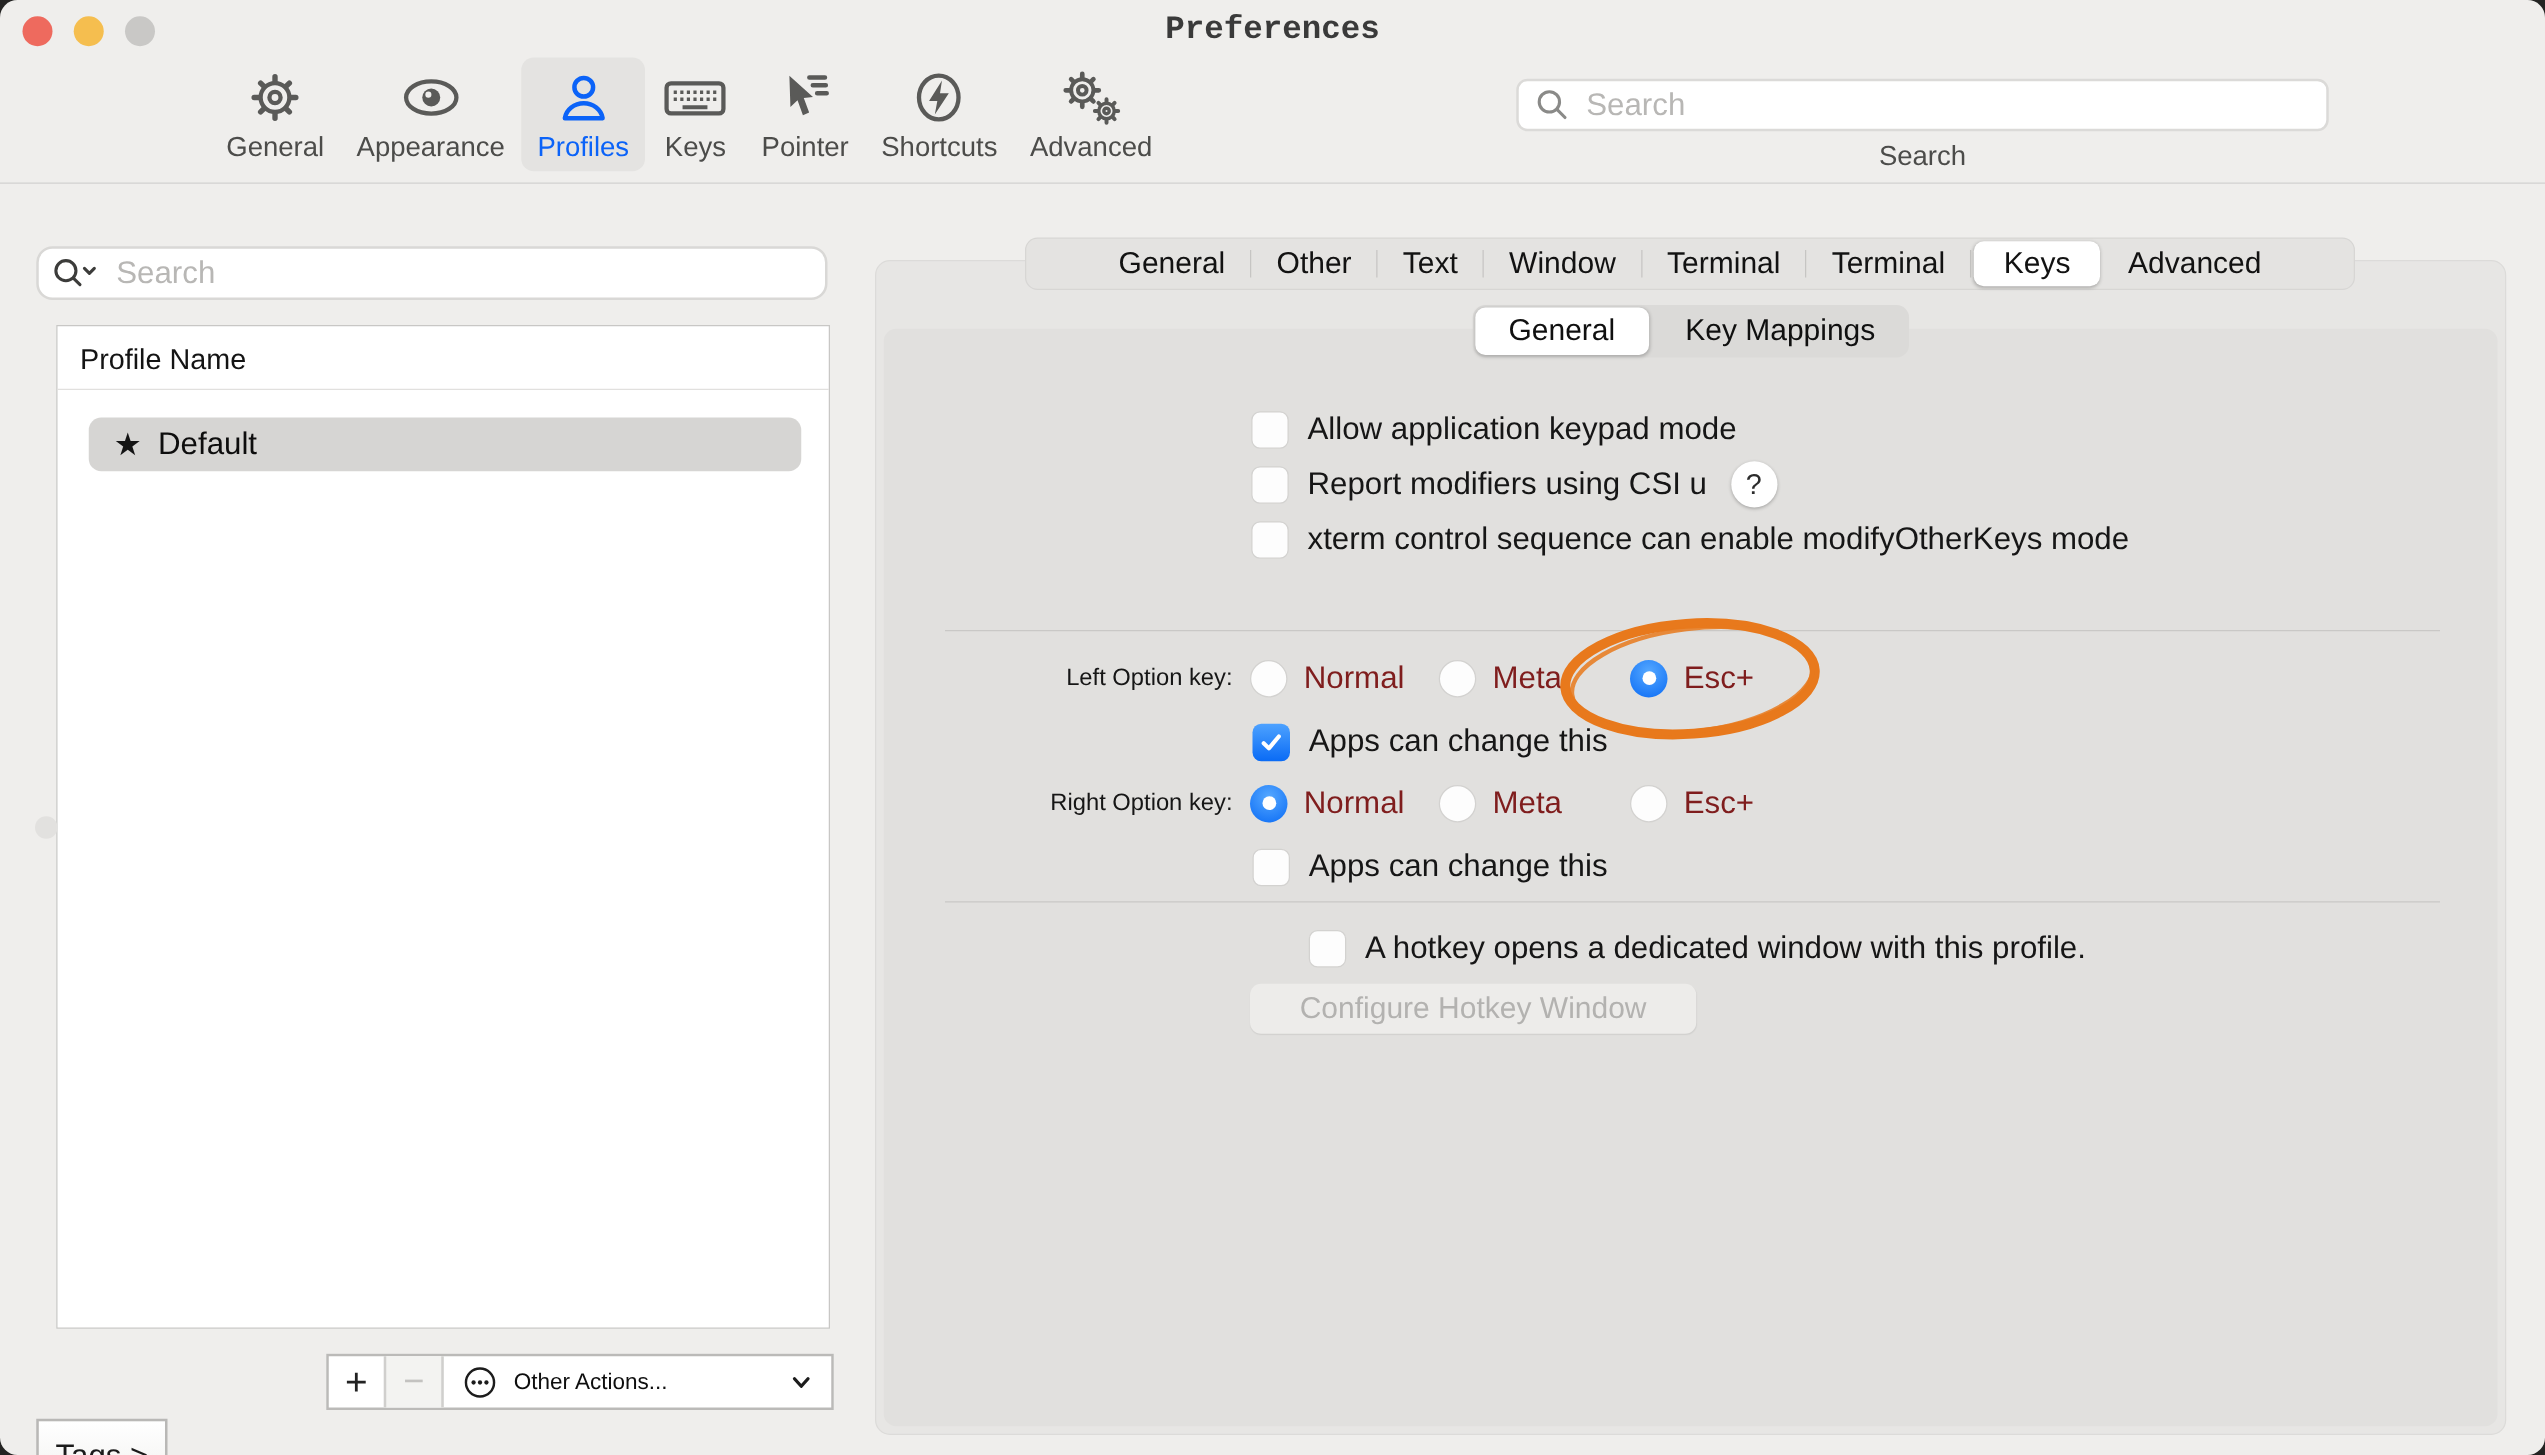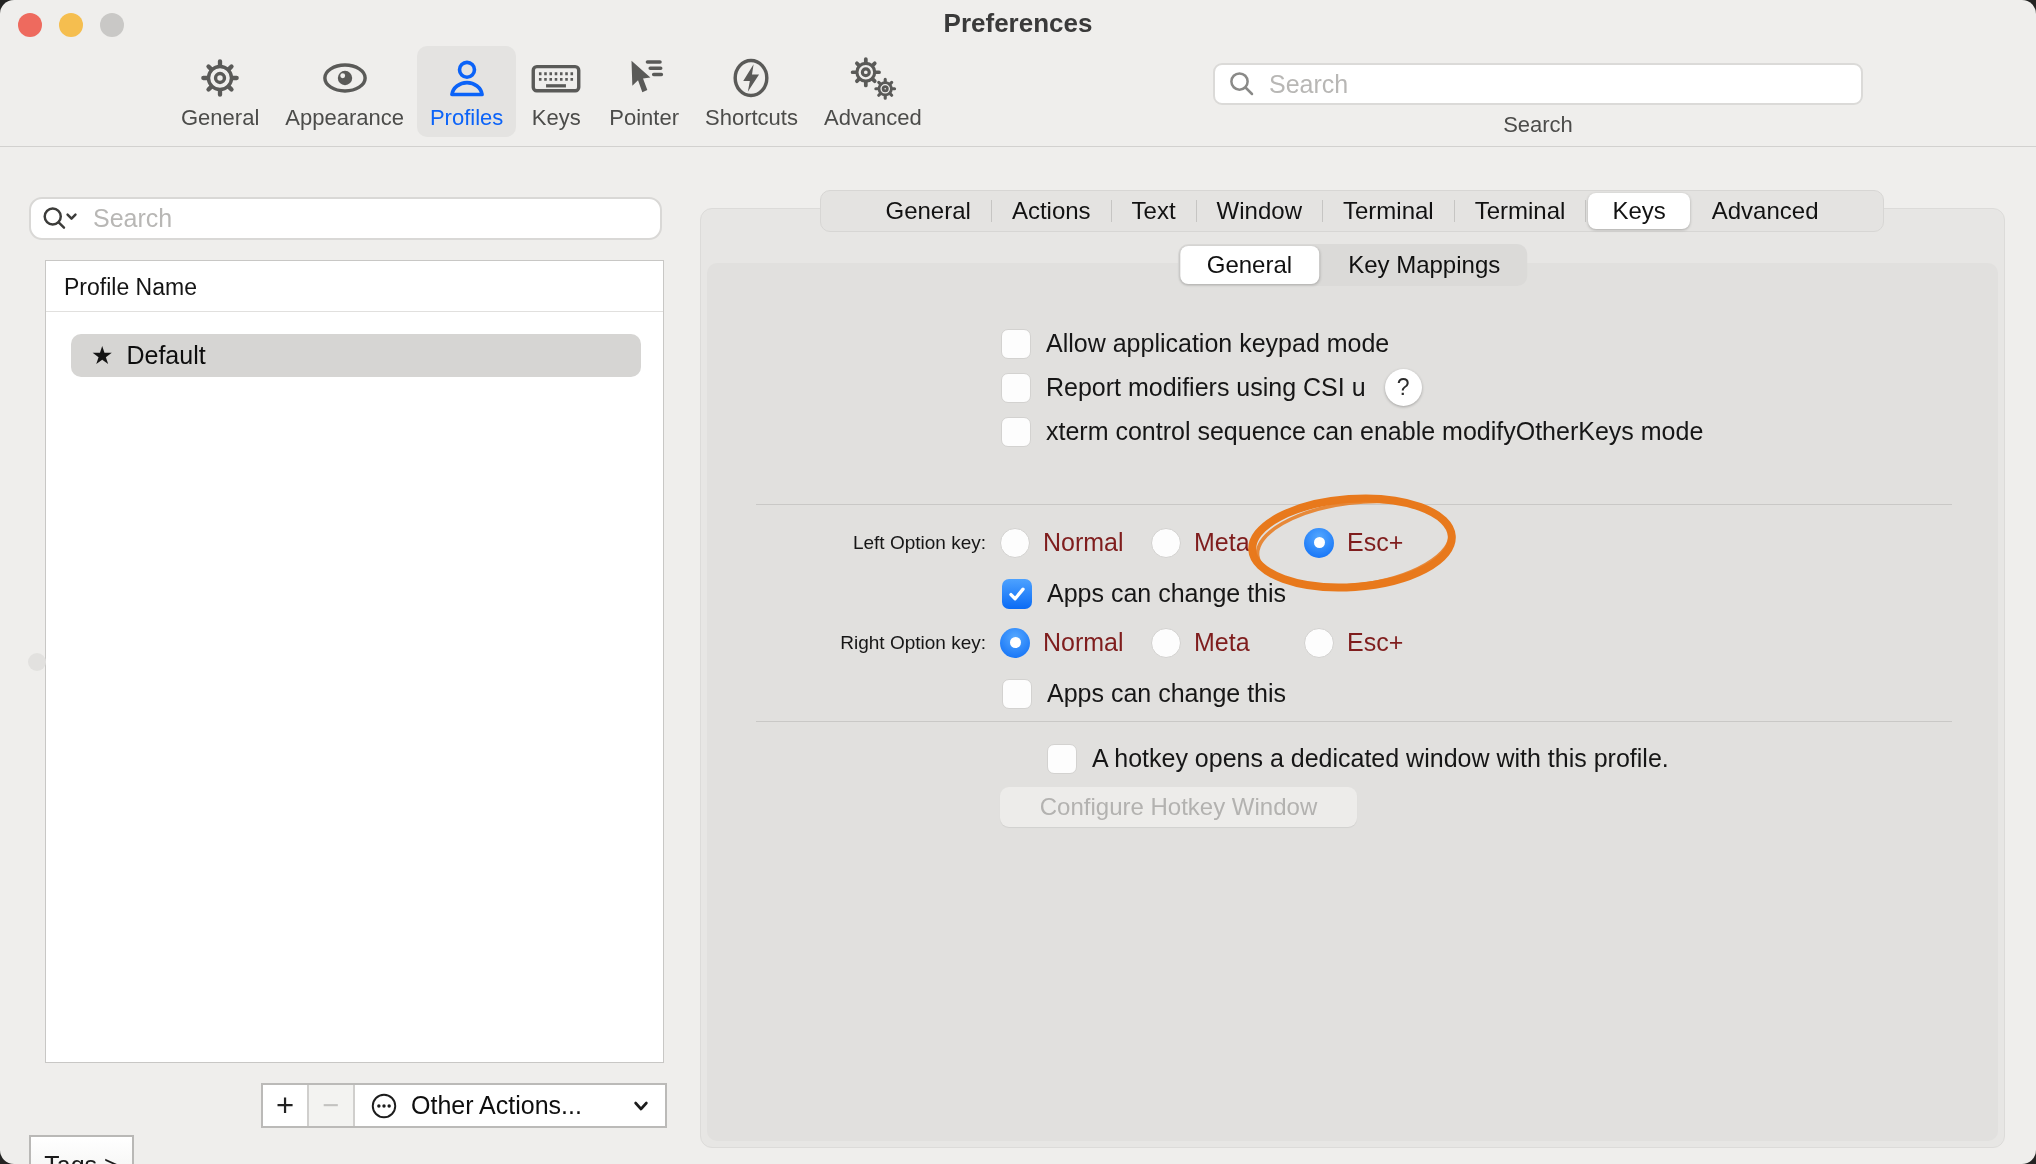--- a/index.html
+++ b/index.html
@@ -7,21 +7,21 @@
        font-family:"Liberation Sans", sans-serif;}
   .window{position:absolute;inset:0;background:#efeeec;border-radius:14px;overflow:hidden;}
 
   
   .traffic{position:absolute;top:13px;left:18px;display:flex;gap:17px;z-index:10;}
   .light{width:24px;height:24px;border-radius:50%;}
   .light.red{background:#ee6a5e;}
   .light.yellow{background:#f5be4f;}
   .light.gray{background:#c9c8c6;}
   .title{position:absolute;top:8px;left:0;width:100%;text-align:center;
-         font-size:26px;font-weight:700;color:#3a3a3a;}
+         font-size:26px;font-weight:700;color:#3a3a3a;font-family:Liberation Mono, monospace;}
 
   
   .toolbar{position:absolute;top:46px;left:168px;display:flex;align-items:flex-start;}
   .titem{display:flex;flex-direction:column;align-items:center;padding:6px 13px;border-radius:10px;}
   .titem .ic{height:52px;display:flex;align-items:center;justify-content:center;}
   .titem .lbl{font-size:22px;color:#4c4c4a;margin-top:1px;white-space:nowrap;}
   .titem.selected{background:#e4e3e1;}
   .titem.selected .lbl{color:#0b63f8;}
   .tsearch{position:absolute;left:1213px;top:63px;width:650px;}
   .tsearch .field{height:42px;background:#fff;border:2px solid #dbdad8;border-radius:9px;
@@ -51,21 +51,21 @@
   .tagsbtn{position:absolute;left:29px;top:1135px;width:105px;height:60px;border:2px solid #b9b8b6;
         background:linear-gradient(#ffffff,#f0f0ee);font-size:25px;color:#1b1b1b;
         display:flex;align-items:center;justify-content:center;box-sizing:border-box;}
   .pmrow{position:absolute;left:261px;top:1083px;width:406px;height:45px;border:2px solid #bbbab8;
         background:#fff;display:flex;box-sizing:border-box;align-items:stretch;}
   .pmcell{width:44px;display:flex;align-items:center;justify-content:center;font-size:31px;
         color:#222;flex:none;}
   .pmcell.minus{border-left:2px solid #d0cfcd;border-right:2px solid #d0cfcd;background:#f3f3f1;
         color:#c3c2c0;font-size:29px;}
   .oactions{flex:1;display:flex;align-items:center;gap:12px;padding:0 12px 0 14px;
-        font-size:25px;color:#0e0e0e;}
+        font-size:18px;color:#0e0e0e;}
   .oactions .chev{margin-left:auto;display:flex;align-items:center;}
 
   
   .panel{position:absolute;left:700px;top:208px;width:1305px;height:940px;background:#e7e6e4;
         border:1px solid #dcdbd9;border-radius:12px;box-sizing:border-box;}
   .innerbox{position:absolute;left:6px;top:54px;width:1291px;height:878px;background:#e1e0de;
         border-radius:10px;}
   .tabbar{position:absolute;left:820px;top:190px;width:1064px;height:42px;background:#e4e3e1;
         border:1px solid #d7d6d4;border-radius:10px;display:flex;align-items:center;
         justify-content:center;z-index:5;box-sizing:border-box;}
@@ -328,21 +328,21 @@
         <span class="cblabel">A hotkey opens a dedicated window with this profile.</span>
       </div>
 
       <div class="confbtn">Configure Hotkey Window</div>
     </div>
   </div>
 
   <div class="tabbar">
     <div class="tab">General</div>
     <div class="tabsep"></div>
-    <div class="tab">Actions</div>
+    <div class="tab">Other</div>
     <div class="tabsep"></div>
     <div class="tab">Text</div>
     <div class="tabsep"></div>
     <div class="tab">Window</div>
     <div class="tabsep"></div>
     <div class="tab">Terminal</div>
     <div class="tabsep"></div>
     <div class="tab">Terminal</div>
     <div class="tabsep"></div>
     <div class="tab selected">Keys</div>

